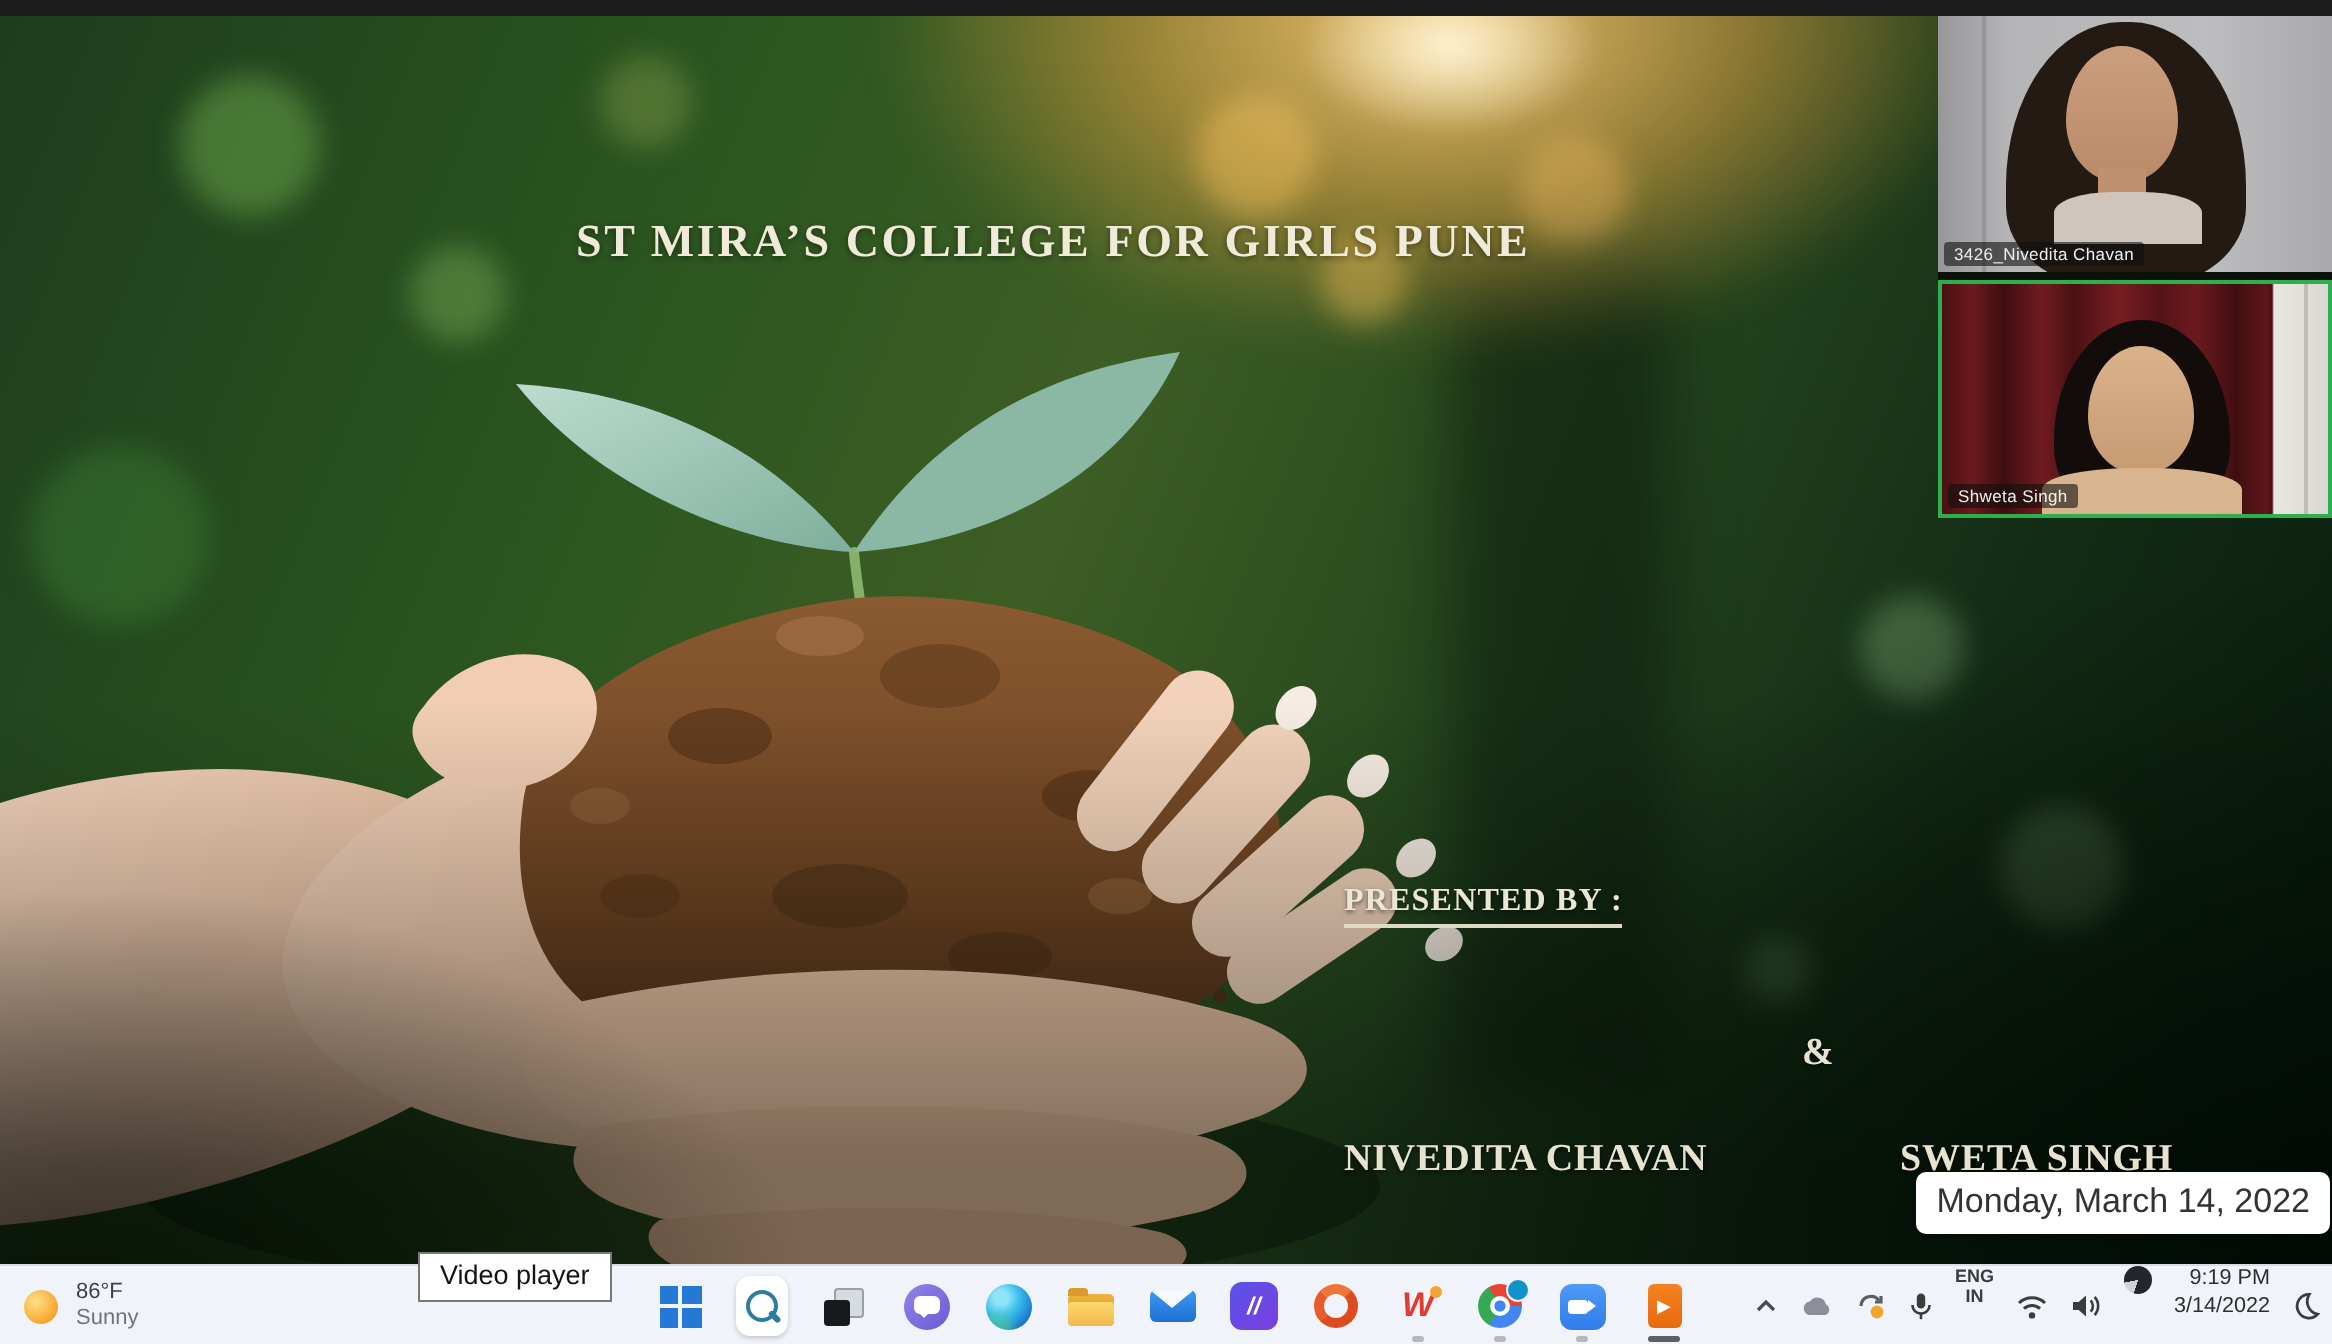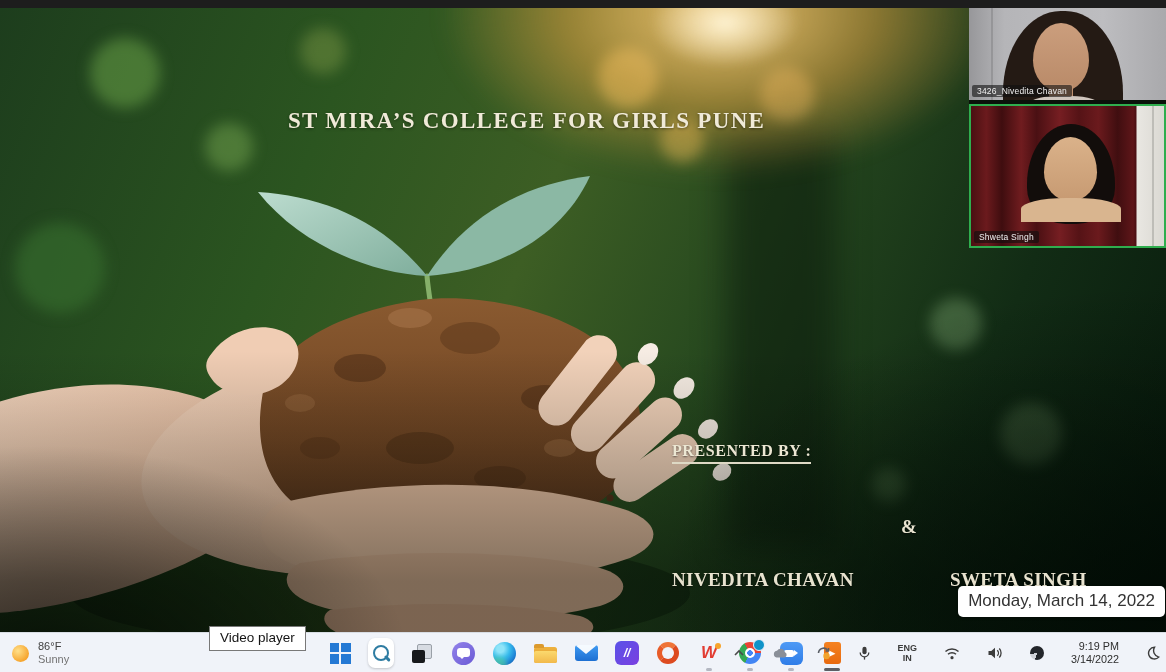--- a/index.html
+++ b/index.html
@@ -43,30 +43,30 @@
      text-shadow:0 1px 2px rgba(0,0,0,.55);}
   .pres-left{left:672px;top:506px;}
   .pres-amp{left:901px;top:506px;}
   .pres-right{left:950px;top:506px;}
   .date-badge{position:absolute;right:1px;top:578px;background:#ffffff;border-radius:5px;
      padding:5px 10px 6px;font-size:17px;color:#333;box-shadow:0 1px 3px rgba(0,0,0,.35);}
 
   
   .webcams{position:absolute;left:969px;top:8px;width:197px;}
   .cam{position:relative;width:197px;overflow:hidden;}
-  .cam1{height:92px;background:linear-gradient(90deg,#97979a 0,#b5b5b8 18%,#bdbdc0 68%,#a9a9ac 100%);}
+  .cam1{height:128px;background:linear-gradient(90deg,#97979a 0,#b5b5b8 18%,#bdbdc0 68%,#a9a9ac 100%);}
   .cam1 .wall-line{position:absolute;left:22px;top:0;width:2px;height:100%;background:rgba(0,0,0,.12);}
   .hair1{position:absolute;left:34px;top:3px;width:120px;height:132px;background:#241a14;
      border-radius:48% 48% 40% 40%/62% 62% 30% 30%;}
   .face1{position:absolute;left:64px;top:15px;width:56px;height:68px;background:linear-gradient(#cb9e7d,#b98a68);
      border-radius:50% 50% 46% 46%/55% 55% 45% 45%;}
   .neck1{position:absolute;left:80px;top:76px;width:24px;height:18px;background:#bf9170;}
   .shirt1{position:absolute;left:58px;top:88px;width:74px;height:26px;background:#cfc5bd;border-radius:40% 40% 0 0;}
   .camgap{height:4px;background:#0a120a;}
-  .cam2{height:144px;box-sizing:border-box;border:2px solid #2fae4e;background:
+  .cam2{height:119px;box-sizing:border-box;border:2px solid #2fae4e;background:
      linear-gradient(90deg,#4a1012 0%,#6b1a1d 8%,#3f0d0f 16%,#701c1f 26%,#4a1013 34%,#761e22 46%,
        #551316 56%,#6b1a1d 66%,#400e10 76%,#5e1619 84%,#4a1013 85.5%,#e9e7e2 86%,#dad8d2 100%); padding-left: 20px;}
   .door-line{position:absolute;right:10px;top:0;width:2px;height:100%;background:rgba(0,0,0,.15);}
   .hair2{position:absolute;left:56px;top:18px;width:88px;height:100px;background:#120d0b;
      border-radius:50% 50% 44% 44%/60% 60% 36% 36%;}
   .face2{position:absolute;left:73px;top:31px;width:53px;height:64px;background:linear-gradient(#dab28a,#c79a72);
      border-radius:50% 50% 48% 48%/55% 55% 45% 45%;}
   .body2{position:absolute;left:50px;top:92px;width:100px;height:24px;background:#d9b58f;border-radius:45% 45% 0 0;}
   .cam-label{position:absolute;left:3px;bottom:3px;background:rgba(15,15,15,.6);color:#f0f0f0;
      font-size:8.5px;padding:1px 5px;border-radius:2px;letter-spacing:.2px;z-index:3;}
@@ -129,21 +129,21 @@
      background:#1093c9;border:1.5px solid #f0f3f9;}
   .ic-zoom{position:relative;width:23px;height:23px;border-radius:6px;display:flex;align-items:center;
      justify-content:center;background:linear-gradient(#4e9af5,#2f7de8);}
   .zoom-cam{position:relative;width:10px;height:7px;background:#fff;border-radius:2px;margin-right:4px;}
   .zoom-cam::after{content:'';position:absolute;left:10px;top:0;width:0;height:0;
      border-top:3.5px solid transparent;border-bottom:3.5px solid transparent;border-right:4.5px solid #fff;
      transform:scaleX(-1);}
   .ic-vp{width:17px;height:22px;border-radius:3px;background:linear-gradient(#f58220,#e86a10);
      display:flex;align-items:center;justify-content:center;color:#fff;font-size:9px;}
 
-  .tray{position:absolute;right:6px;top:0;height:40px;display:flex;align-items:center;gap:27px;}
+  .tray{position:absolute;right:6px;top:0;height:40px;display:flex;gap:11px;}
   .tricon{display:flex;align-items:center;justify-content:center;}
   .lang{font-size:9px;font-weight:700;color:#3c3c3c;line-height:10px;text-align:center;}
   .darkapp{width:14px;height:14px;border-radius:50%;
      background:conic-gradient(#23262b 0 55%,#cfd2d8 55% 72%,#23262b 72%);}
   .clock{text-align:right;font-size:10.8px;color:#2e2e2e;line-height:13.5px;}
 
   
   .tooltip{position:absolute;left:209px;top:626px;background:#fff;border:1px solid #787878;
      padding:3px 10px 5px;font-size:13.5px;color:#141414;z-index:30;}
 </style>

